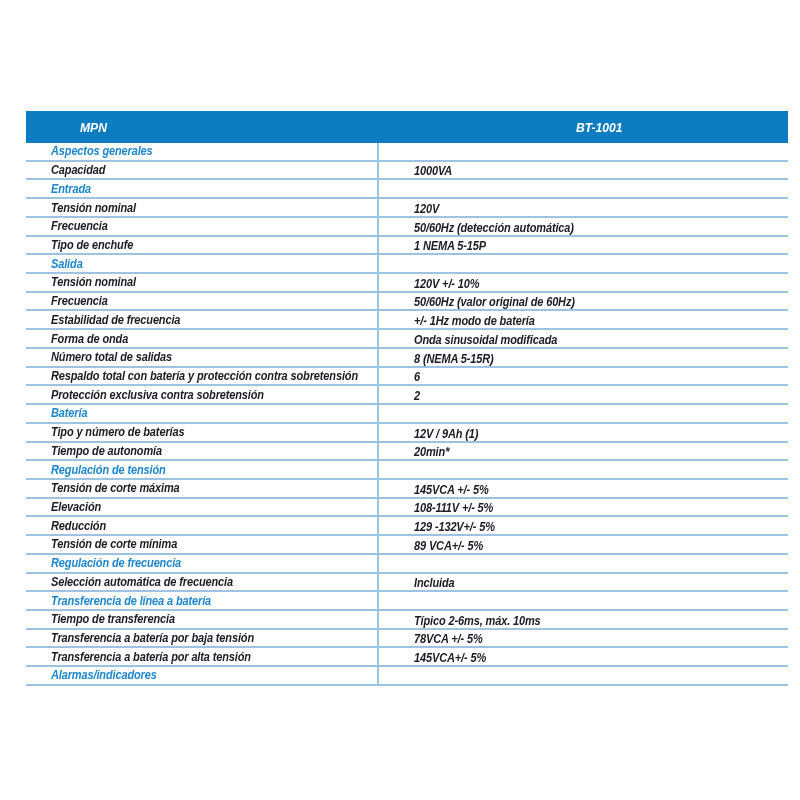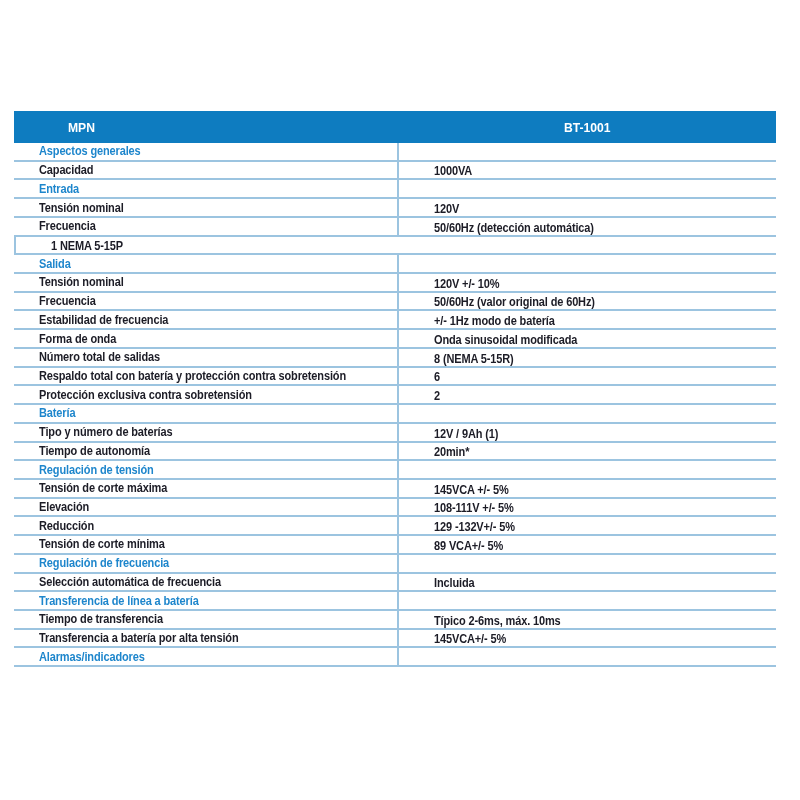--- a/index.html
+++ b/index.html
@@ -8,23 +8,24 @@
 
   .page {
     position: relative;
     width: 800px;
     height: 800px;
     background: var(--page-bg, #ffffff);
   }
 
   .spec-table {
     position: absolute;
-    left: 14px;
+    left: 26px;
     top: 111px;
     width: 762px;
+    font-style: italic;
   }
 
   .thead {
     display: flex;
     align-items: center;
     height: 32px;
     background: var(--header-bg);
   }
   .th {
     color: var(--header-text);
@@ -34,21 +35,20 @@
   .th1 { width: 351px; padding-left: 54px; }
   .th2 { flex: 1; padding-left: 39px; text-align: center; }
 
   .tbody { width: 100%; }
 
   .row {
     display: flex;
     align-items: stretch;
     height: 18.73px;
     border-bottom: 2px solid var(--grid-line);
-    gap: 32px;
   }
   .cell {
     display: flex;
     align-items: center;
     overflow: hidden;
   }
   .c1 { width: 351px; padding-left: 25px; }
   .c2 { flex: 1; padding-left: 35px; border-left: 2px solid var(--grid-line); align-items: flex-end; }
 
   .txt {
@@ -117,20 +117,23 @@
         </div>
         <div class="row">
           <div class="cell c1">
             <span class="txt">Frecuencia</span>
           </div>
           <div class="cell c2">
             <span class="txt">50/60Hz (detección automática)</span>
           </div>
         </div>
         <div class="row">
+          <div class="cell c1">
+            <span class="txt">Tipo de enchufe</span>
+          </div>
           <div class="cell c2">
             <span class="txt">1 NEMA 5-15P</span>
           </div>
         </div>
         <div class="row section">
           <div class="cell c1">
             <span class="txt">Salida</span>
           </div>
           <div class="cell c2">
             <span class="txt"></span>
@@ -279,20 +282,28 @@
           <div class="cell c2">
             <span class="txt"></span>
           </div>
         </div>
         <div class="row">
           <div class="cell c1">
             <span class="txt">Tiempo de transferencia</span>
           </div>
           <div class="cell c2">
             <span class="txt">Típico 2-6ms, máx. 10ms</span>
+          </div>
+        </div>
+        <div class="row">
+          <div class="cell c1">
+            <span class="txt">Transferencia a batería por baja tensión</span>
+          </div>
+          <div class="cell c2">
+            <span class="txt">78VCA +/- 5%</span>
           </div>
         </div>
         <div class="row">
           <div class="cell c1">
             <span class="txt">Transferencia a batería por alta tensión</span>
           </div>
           <div class="cell c2">
             <span class="txt">145VCA+/- 5%</span>
           </div>
         </div>

